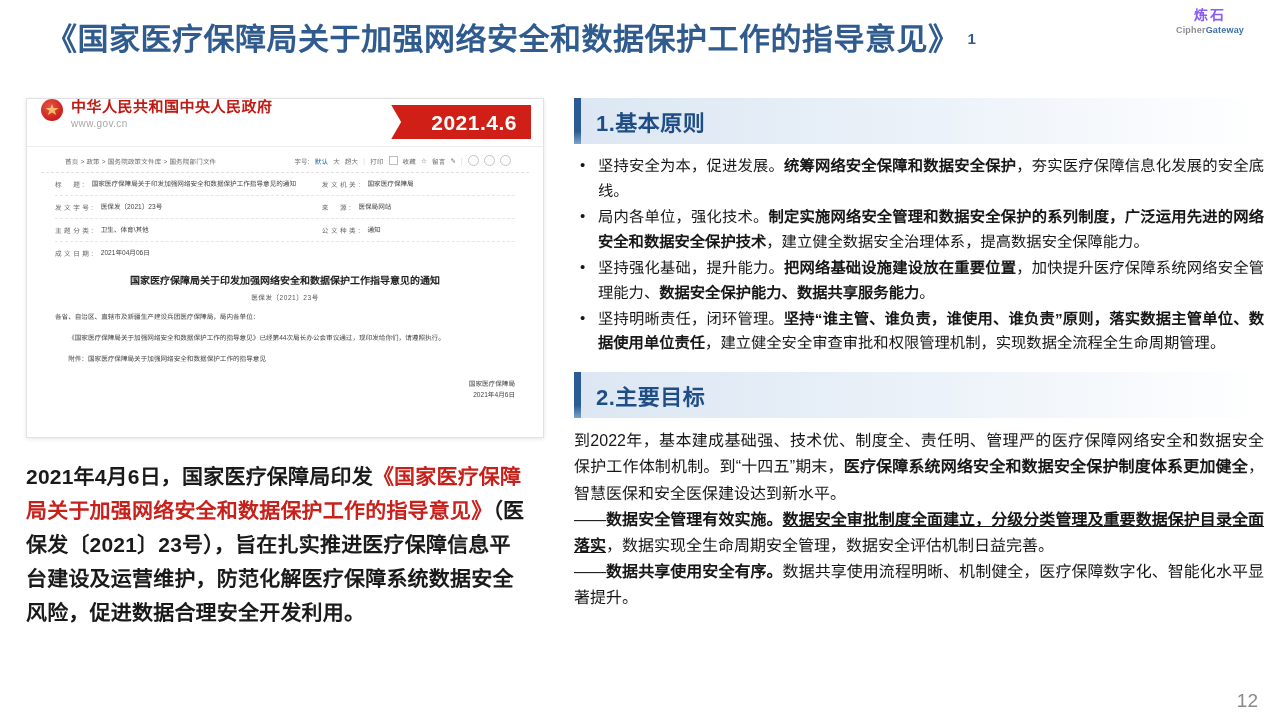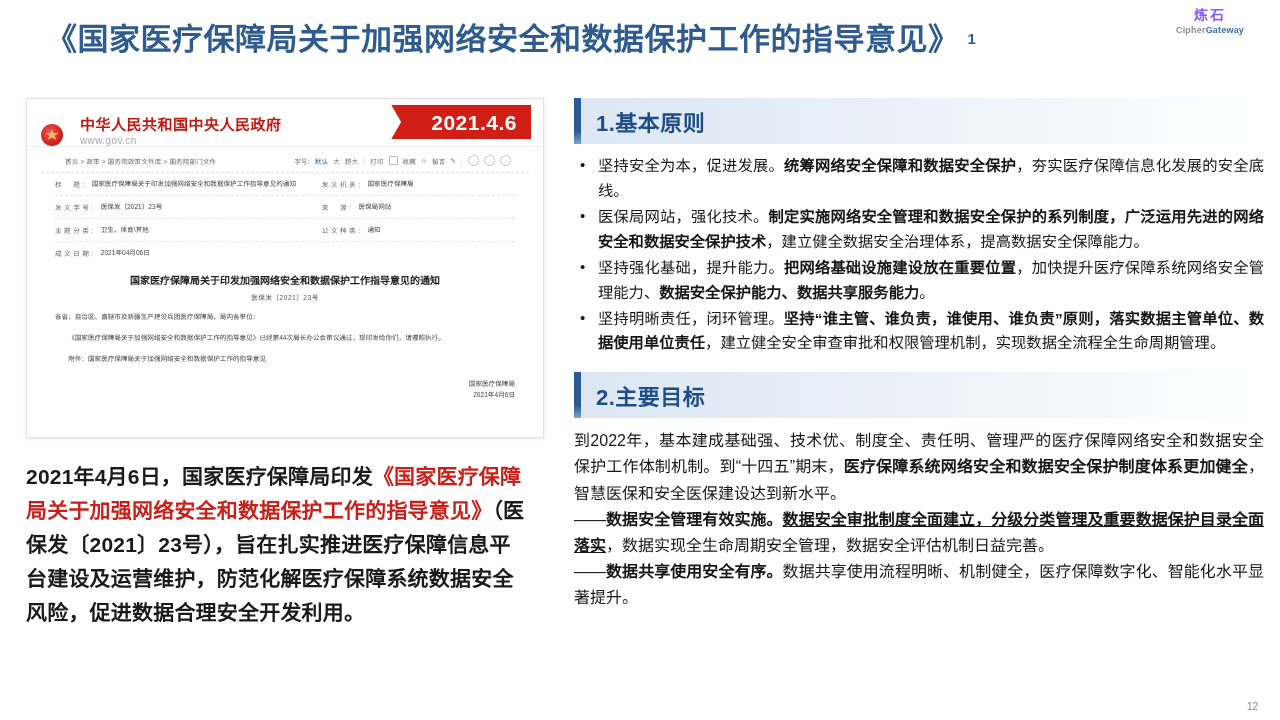--- a/index.html
+++ b/index.html
@@ -74,24 +74,23 @@
     border: 1px solid #e2e2e2;
     box-shadow: 0 1px 4px rgba(0,0,0,0.10);
     overflow: hidden;
     box-sizing: border-box;
   }
 
   .gov-header {
     height: 48px;
     border-bottom: 1px solid #ececec;
     display: flex;
-    align-items: flex-end;
+    align-items: flex-start;
     padding-left: 14px;
     box-sizing: border-box;
-    gap: 9px;
   }
   .gov-emblem {
     width: 22px;
     height: 22px;
     border-radius: 50%;
     background: radial-gradient(circle at 40% 35%, #e8534a 0%, #c9201a 70%, #a5120d 100%);
     position: relative;
     flex: 0 0 auto;
     margin-right: 8px;
   }
@@ -303,21 +302,21 @@
     color: #171717;
     text-align: justify;
   }
   .sec-body p { margin: 0; }
   .u { text-decoration: underline; font-weight: bold; }
 
   .page-num {
     position: absolute;
     right: 22px;
     bottom: 8px;
-    font-size: 10px;
+    font-size: 19px;
     color: #8a8a8a;
     margin-top: 45px;
   }
 </style>
 </head>
 <body>
 
 <div class="slide-title">
   <span>《国家医疗保障局关于加强网络安全和数据保护工作的指导意见》</span><span class="footnote">1</span>
 </div>
@@ -429,21 +428,21 @@
 
   <div class="sec-head">
     <div class="sec-title">1.基本原则</div>
   </div>
 
   <ul class="bullets">
     <li>
       <span>坚持安全为本，促进发展。</span><span class="b">统筹网络安全保障和数据安全保护</span><span>，夯实医疗保障信息化发展的安全底线。</span>
     </li>
     <li>
-      <span>医保局网站，强化技术。</span><span class="b">制定实施网络安全管理和数据安全保护的系列制度，广泛运用先进的网络安全和数据安全保护技术</span><span>，建立健全数据安全治理体系，提高数据安全保障能力。</span>
+      <span>局内各单位，强化技术。</span><span class="b">制定实施网络安全管理和数据安全保护的系列制度，广泛运用先进的网络安全和数据安全保护技术</span><span>，建立健全数据安全治理体系，提高数据安全保障能力。</span>
     </li>
     <li>
       <span>坚持强化基础，提升能力。</span><span class="b">把网络基础设施建设放在重要位置</span><span>，加快提升医疗保障系统网络安全管理能力、</span><span class="b">数据安全保护能力、数据共享服务能力</span><span>。</span>
     </li>
     <li>
       <span>坚持明晰责任，闭环管理。</span><span class="b">坚持“谁主管、谁负责，谁使用、谁负责”原则，落实数据主管单位、数据使用单位责任</span><span>，建立健全安全审查审批和权限管理机制，实现数据全流程全生命周期管理。</span>
     </li>
   </ul>
 
   <div class="sec-head" style="margin-top:16px;">

